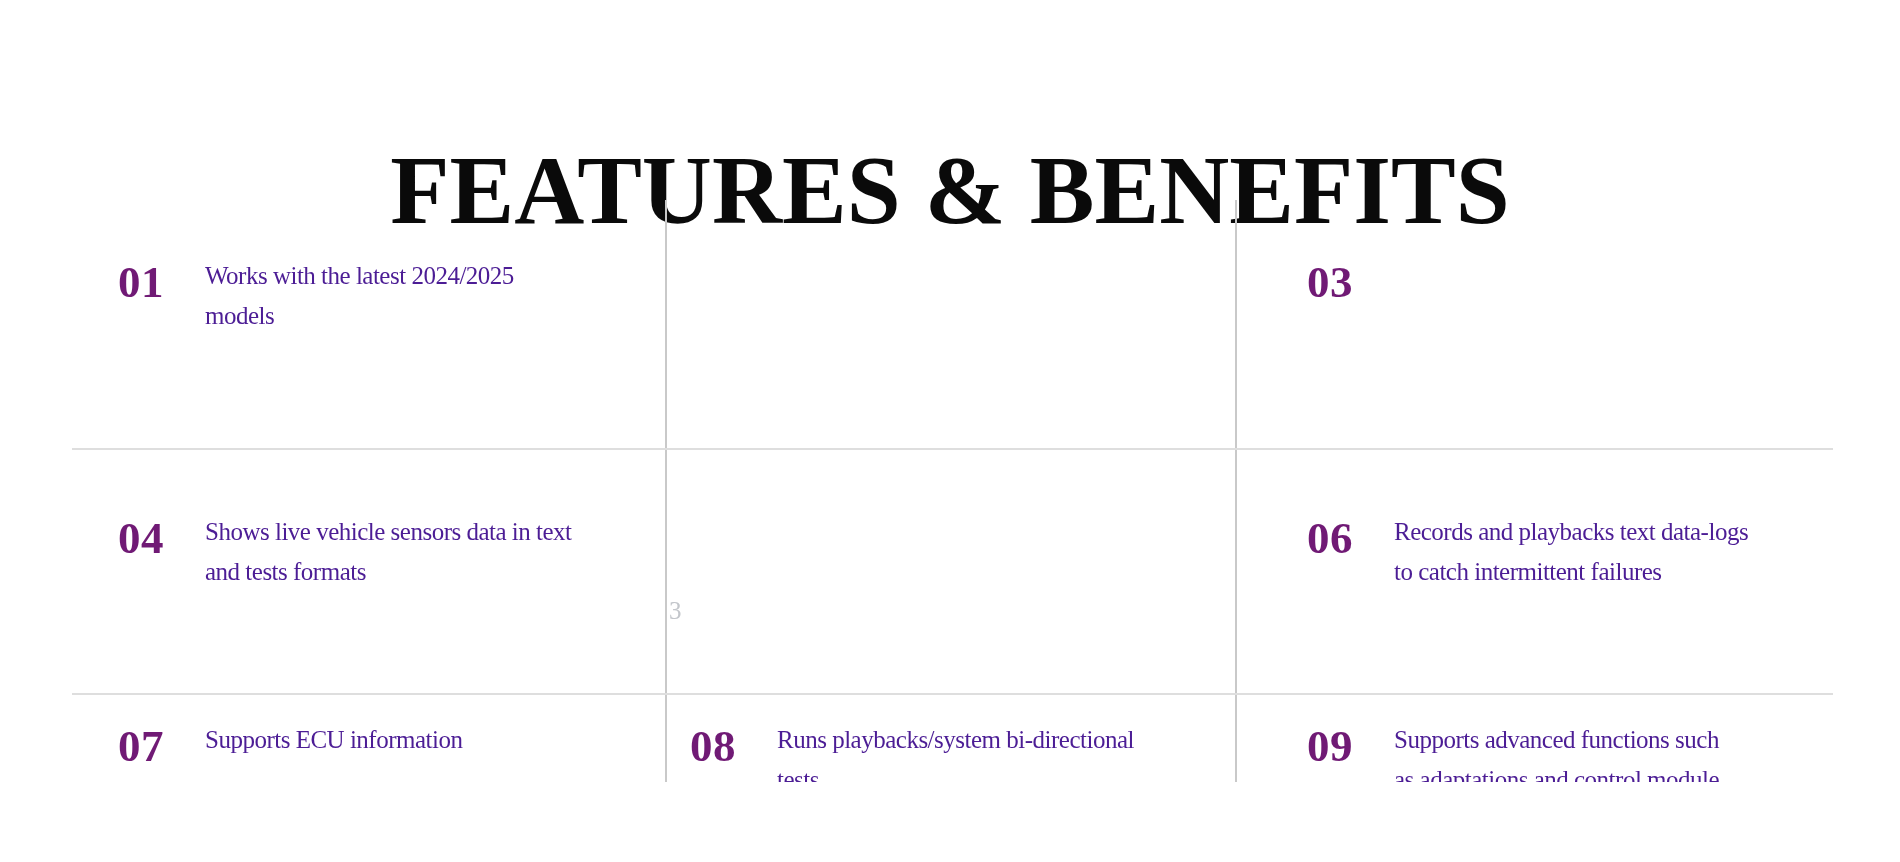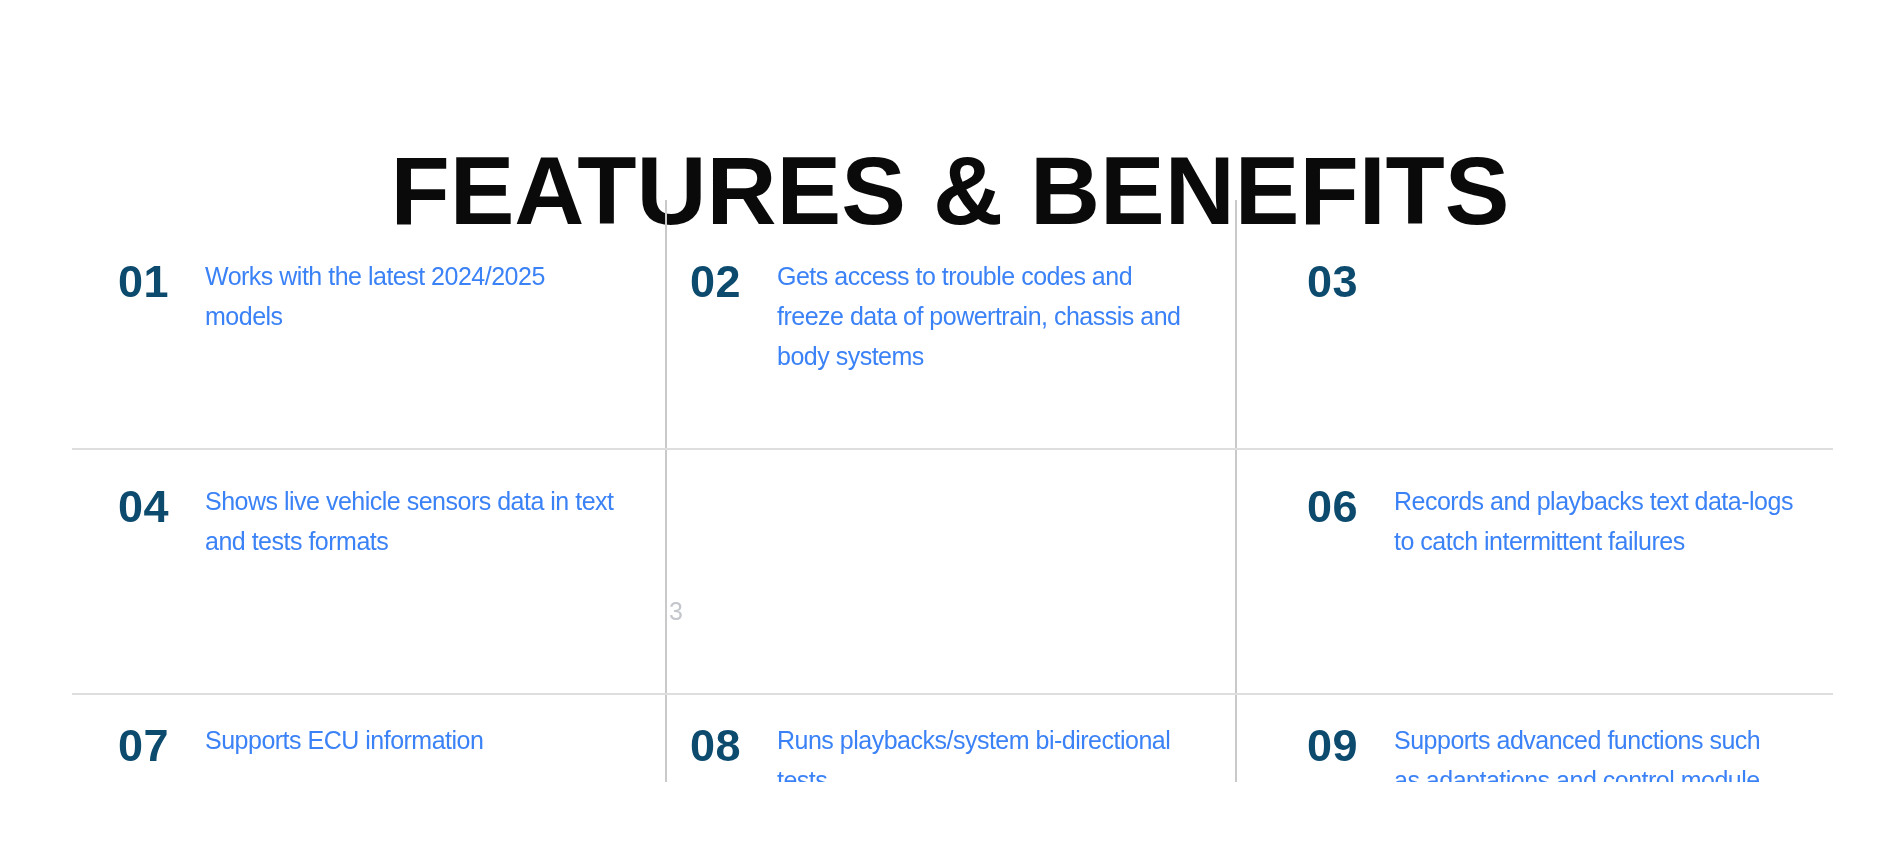--- a/index.html
+++ b/index.html
@@ -2,21 +2,21 @@
 <html><head>
 <meta charset="utf-8">
 <style>
   html, body { margin: 0; padding: 0; background: #ffffff; }
   #page {
     position: relative;
     width: 1900px;
     height: 782px;
     background: #ffffff;
     overflow: hidden;
-    font-family: Liberation Sans, sans-serif;
+    font-family: Liberation Serif, serif;
   }
   .page-title {
     position: absolute;
     top: 76px;
     left: 0;
     width: 1900px;
     text-align: center;
     font-size: 97px;
     line-height: 100px;
     font-weight: 900;
@@ -46,36 +46,36 @@
     position: absolute;
     display: flex;
     align-items: flex-start;
   }
   .cell .num {
     flex: 0 0 87px;
     width: 87px;
     font-size: 45px;
     line-height: 52px;
     font-weight: 800;
-    color: #0c4a6e;
+    color: #701a75;
     letter-spacing: 0.5px;
   }
   .cell .txt {
     font-size: 25px;
     line-height: 40px;
     letter-spacing: -0.5px;
-    color: #3b82f6;
+    color: #4c1d95;
     white-space: pre-line;
   }
   
   .c0 { left: 118px; }
   .c1 { left: 690px; }
   .c2 { left: 1262px; margin-left: 45px; }
   .r0 { top: 256px; }
-  .r1 { top: 481px; }
+  .r1 { top: 512px; }
   .r2 { top: 720px; }
   .page-number {
     position: absolute;
     left: 669px;
     top: 596px;
     font-size: 25px;
     line-height: 30px;
     color: #c3c6cb;
   }
 </style>
@@ -88,26 +88,20 @@
 
   <div class="vline v1"></div>
   <div class="vline v2"></div>
   <div class="hline h1"></div>
   <div class="hline h2"></div>
 
   <div class="cell c0 r0">
     <div class="num">01</div>
     <div class="txt">Works with the latest 2024/2025
 models</div>
-  </div>
-  <div class="cell c1 r0">
-    <div class="num">02</div>
-    <div class="txt">Gets access to trouble codes and
-freeze data of powertrain, chassis and
-body systems</div>
   </div>
   <div class="cell c2 r0">
     <div class="num">03</div>
   </div>
 
   <div class="cell c0 r1">
     <div class="num">04</div>
     <div class="txt">Shows live vehicle sensors data in text
 and tests formats</div>
   </div>

